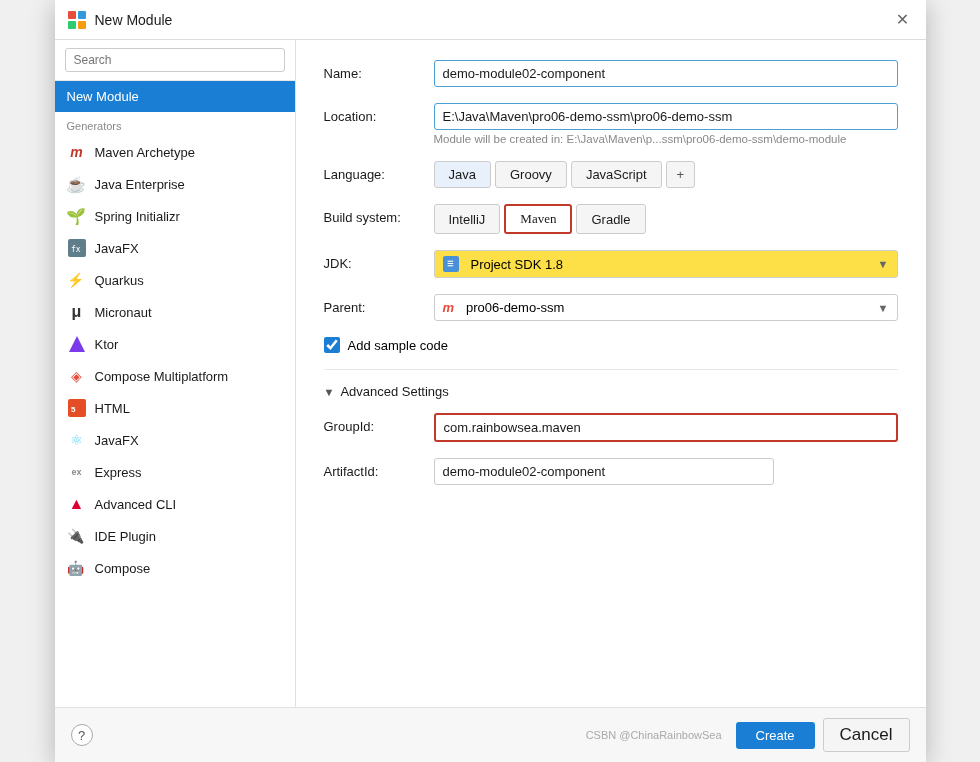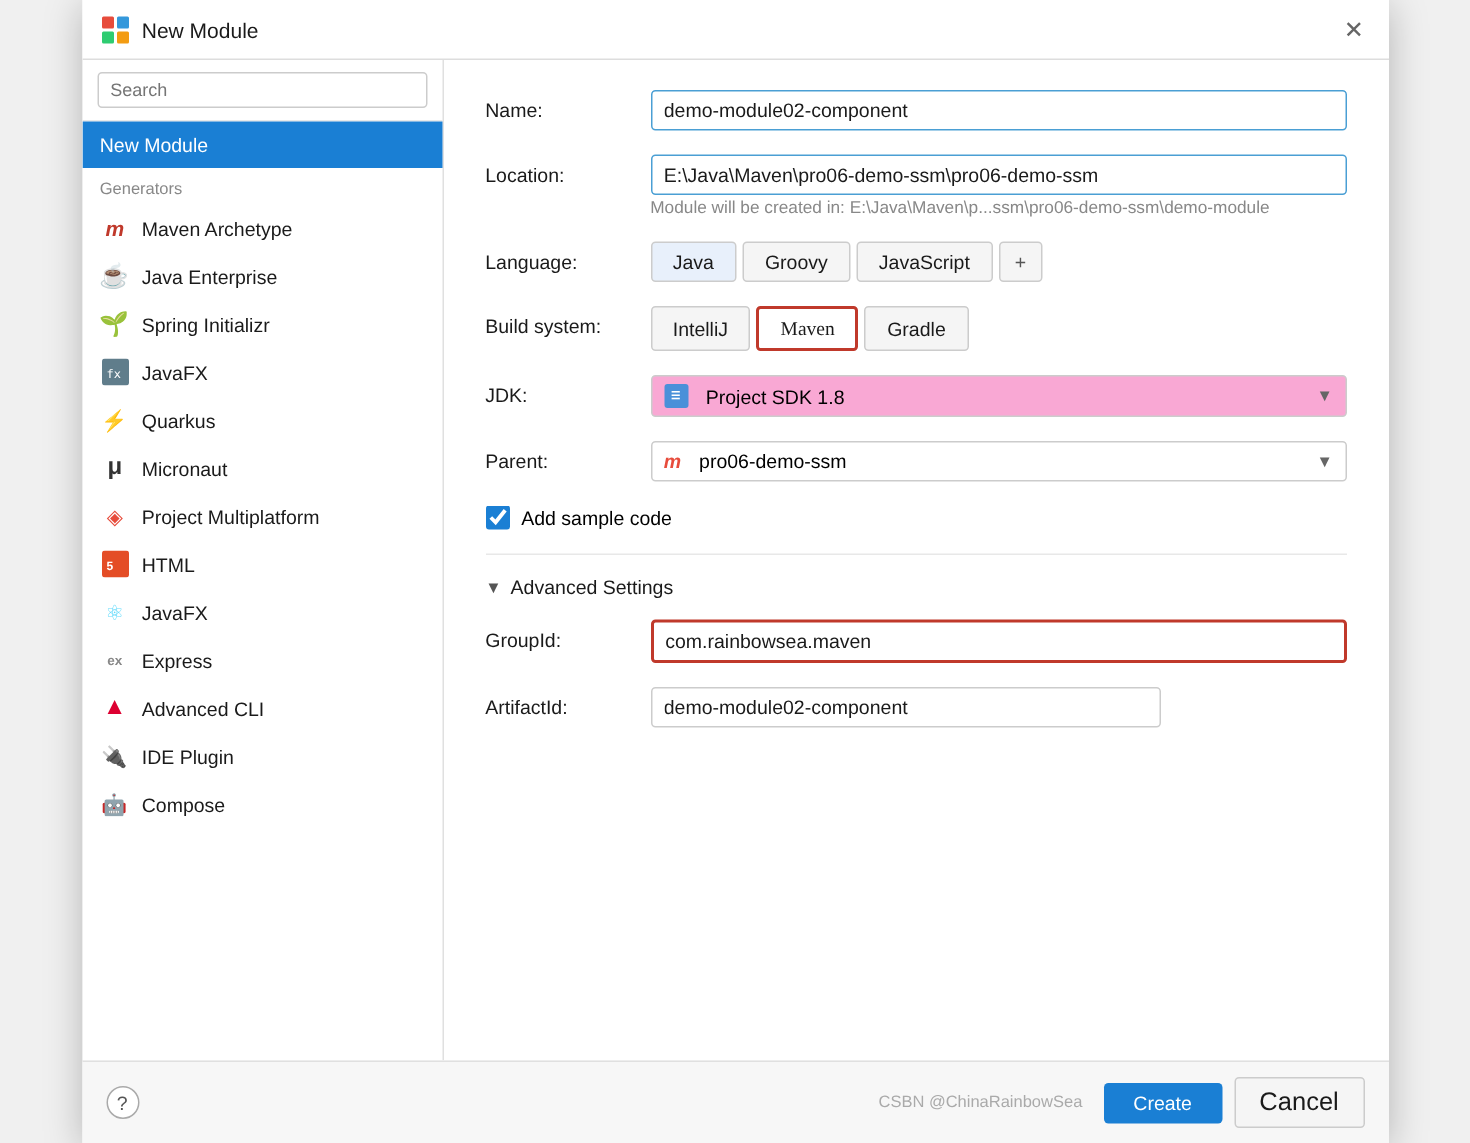--- a/index.html
+++ b/index.html
@@ -350,22 +350,30 @@
       </div>
       <div class="sidebar-item">
         <div class="sidebar-icon" style="color:#c0392b;">⚡</div>
         <span>Quarkus</span>
       </div>
       <div class="sidebar-item">
         <div class="sidebar-icon" style="font-size:16px;font-weight:bold;color:#333;">μ</div>
         <span>Micronaut</span>
       </div>
       <div class="sidebar-item">
+        <div class="sidebar-icon">
+          <svg width="18" height="18" viewBox="0 0 18 18">
+              <polygon points="9,1 17,17 1,17" fill="#7c3aed"></polygon>
+            </svg>
+        </div>
+        <span>Ktor</span>
+      </div>
+      <div class="sidebar-item">
         <div class="sidebar-icon" style="color:#e74c3c;font-size:14px;">◈</div>
-        <span>Project Multiplatform</span>
+        <span>Compose Multiplatform</span>
       </div>
       <div class="sidebar-item">
         <div class="sidebar-icon">
           <svg width="18" height="18" viewBox="0 0 18 18">
               <rect width="18" height="18" rx="2" fill="#e44d26"></rect>
               <text x="3" y="13" font-size="8" fill="#fff" font-family="Arial" font-weight="bold">5</text>
             </svg>
         </div>
         <span>HTML</span>
       </div>
@@ -427,21 +435,21 @@
             <button class="btn-option">IntelliJ</button>
             <button class="btn-option active">Maven</button>
             <button class="btn-option">Gradle</button>
           </div>
         </div>
       </div>
 
       <div class="form-row">
         <div class="form-label">JDK:</div>
         <div class="form-control">
-          <div class="select-box" style="border:1px solid #ccc;border-radius:3px;padding:5px 8px;background:#f9a8d4;cursor:pointer;display:flex;align-items:center;justify-content:space-between;">
+          <div class="select-box" style="border:1px solid #ccc;border-radius:3px;padding:5px 8px;background:#fde047;cursor:pointer;display:flex;align-items:center;justify-content:space-between;">
             <span>
               <span style="display:inline-flex;align-items:center;justify-content:center;width:16px;height:16px;background:#4a90d9;border-radius:2px;color:#fff;font-size:7px;font-weight:bold;margin-right:6px;">☰</span>
               <span>Project SDK 1.8</span>
             </span>
             <span class="chevron">▼</span>
           </div>
         </div>
       </div>
 
       <div class="form-row">

